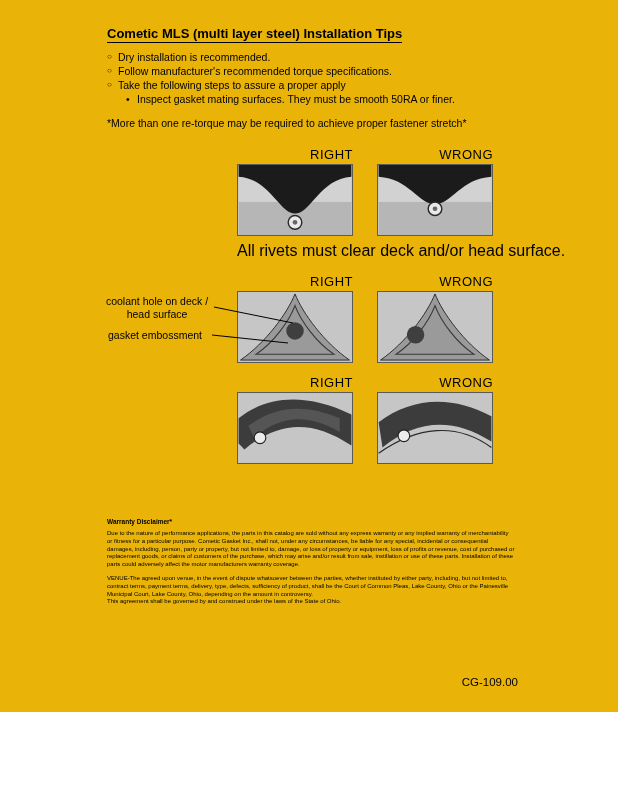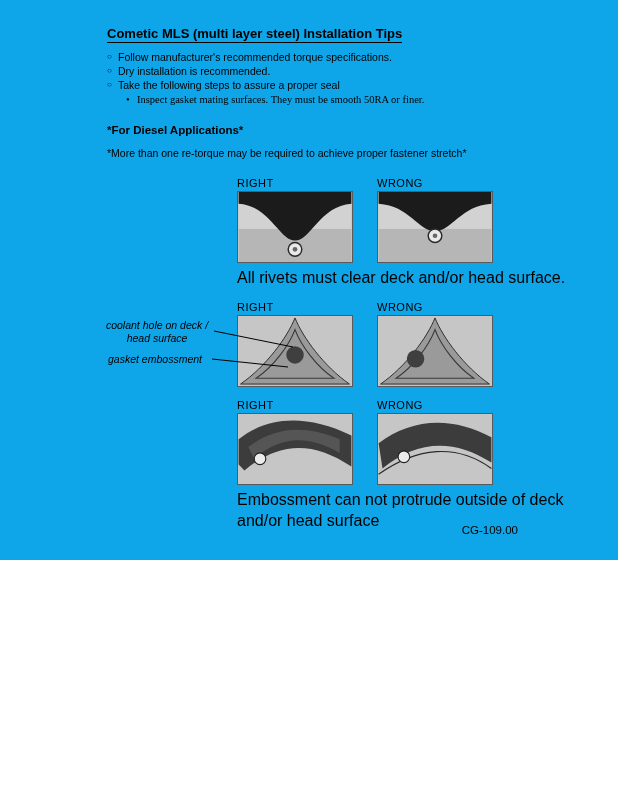--- a/index.html
+++ b/index.html
@@ -2,64 +2,64 @@
 <html><head>
 <meta charset="utf-8">
 <style>
   * { box-sizing: border-box; margin: 0; padding: 0; }
   html, body { background: #ffffff; }
   body {
     width: 618px; height: 800px;
     font-family: "Liberation Sans", sans-serif;
     color: #000;
   }
-  .page { position: relative; width: 618px; height: 560px; overflow: hidden; background: #0ea5e9; }
+  .page { position: relative; width: 618px; height: 712px; overflow: hidden; background: #eab308; }
 
   .content { padding: 24px 100px 0 107px; }
 
   .title {
     font-size: 13px; font-weight: bold;
     display: inline-block;
     border-bottom: 1.5px solid #000;
     padding-bottom: 1px;
   }
 
   .tips { list-style: none; margin-top: 8px; }
   .tips > li {
     font-size: 10.5px; line-height: 1.32;
     position: relative; padding-left: 11px;
   }
   .tips > li::before {
     content: "○"; position: absolute; left: 0; top: 1px; font-size: 8px;
   }
-  .subtips { list-style: none; margin-left: 19px; font-family: Liberation Serif, serif; }
+  .subtips { list-style: none; margin-left: 19px; }
   .subtips > li {
     font-size: 10.5px; line-height: 1.32;
     position: relative; padding-left: 11px;
   }
   .subtips > li::before {
     content: "•"; position: absolute; left: 0; top: 0; font-size: 10.5px;
   }
 
   .diesel-heading { font-size: 11.5px; font-weight: bold; margin-top: 18px; }
   .para { font-size: 10.5px; line-height: 1.32; margin-top: 11px; max-width: 406px; }
   .note { font-size: 10.5px; line-height: 1.32; margin-top: 11px; }
 
   
   .diag-labels { display: flex; gap: 24px; margin-left: 237px; }
-  .diag-labels .dlabel { width: 116px; text-align: left; font-size: 11px; letter-spacing: 0.5px; }
+  .diag-labels .dlabel { width: 116px; text-align: right; font-size: 13px; letter-spacing: 0.5px; }
   .diag-row { display: flex; gap: 24px; margin-left: 237px; margin-top: 2px; }
   .panel { width: 116px; height: 72px; border: 1px solid #5a5a5a; background: #c6c6c6; }
   .panel svg { display: block; width: 114px; height: 70px; }
   .caption { margin-left: 237px; margin-top: 5px; font-size: 16px; line-height: 1.3; white-space: pre-line; }
 
   .row-wrap { position: relative; }
   .leader-label {
     position: absolute; left: 100px; width: 114px;
-    font-size: 10.5px; line-height: 1.25; text-align: center; font-style: italic;
+    font-size: 10.5px; line-height: 1.25; text-align: center;
   }
   .leader-label.l1 { top: 4px; }
   .leader-label.l2 { top: 38px; text-align: center; width: 110px; }
   .leaders { position: absolute; left: 0; top: 0; width: 618px; height: 74px; pointer-events: none; }
 
   .mt16 { margin-top: 16px; }
   .mt12 { margin-top: 12px; }
 
   
   .warranty { padding: 54px 103px 0 107px; }
@@ -76,29 +76,28 @@
 </style>
 </head>
 <body>
 
 <div class="page">
 
   <div class="content">
     <div class="title">Cometic MLS (multi layer steel) Installation Tips</div>
 
     <ul class="tips">
+      <li>Dry installation is recommended.</li>
       <li>Follow manufacturer's recommended torque specifications.</li>
-      <li>Dry installation is recommended.</li>
-      <li>Take the following steps to assure a proper seal</li>
+      <li>Take the following steps to assure a proper apply</li>
     </ul>
     <ul class="subtips">
       <li>Inspect gasket mating surfaces.  They must be smooth 50RA or finer.</li>
     </ul>
 
-    <div class="diesel-heading">*For Diesel Applications*</div>
     <p class="note">*More than one re-torque may be required to achieve proper fastener stretch*</p>
   </div>
 
   <div class="diag-labels mt16">
     <span class="dlabel">RIGHT</span>
     <span class="dlabel">WRONG</span>
   </div>
   <div class="diag-row">
     <div class="panel">
       <svg viewBox="0 0 116 72">
@@ -167,22 +166,20 @@
     </div>
     <div class="panel">
       <svg viewBox="0 0 116 72">
         <rect width="116" height="72" fill="#c6c6c6"></rect>
         <path d="M0,30 C34,4 76,2 116,24 L116,50 C76,24 38,28 4,56 Z" fill="#3c3c3c"></path>
         <path d="M0,62 C40,34 80,30 116,56" fill="none" stroke="#2a2a2a" stroke-width="1.2"></path>
         <circle cx="26" cy="44" r="6" fill="#ececec" stroke="#222" stroke-width="1.2"></circle>
       </svg>
     </div>
   </div>
-  <div class="caption">Embossment can not protrude outside of deck
-and/or head surface</div>
 
   <div class="warranty">
     <p class="w-head">Warranty Disclaimer*</p>
     <p class="small">Due to the nature of performance applications, the parts in this catalog are sold without any express warranty or any implied warranty of merchantability or fitness for a particular purpose.  Cometic Gasket Inc., shall not, under any circumstances, be liable for any special, incidental or consequential damages, including, person, party or property, but not limited to, damage, or loss of property or equipment, loss of profits or revenue, cost of purchased or replacement goods, or claims of customers of the purchase, which may arise and/or result from sale, instillation or use of these parts.  Installation of these parts could adversely affect the motor manufacturers warranty coverage.</p>
     <p class="small">VENUE-The agreed upon venue, in the event of dispute whatsoever between the parties, whether instituted by either party, including, but not limited to, contract terms, payment terms, delivery, type, defects, sufficiency of product, shall be the Court of Common Pleas, Lake County, Ohio or the Painesville Municipal Court, Lake County, Ohio, depending on the amount in controversy.
 This agreement shall be governed by and construed under the laws of the State of Ohio.</p>
 
   </div>
 
   <div class="docnum">CG-109.00</div>

